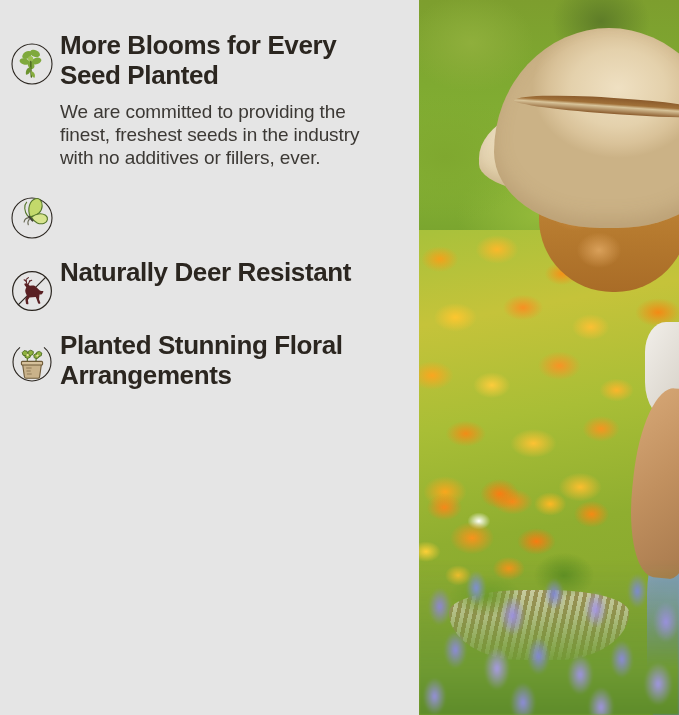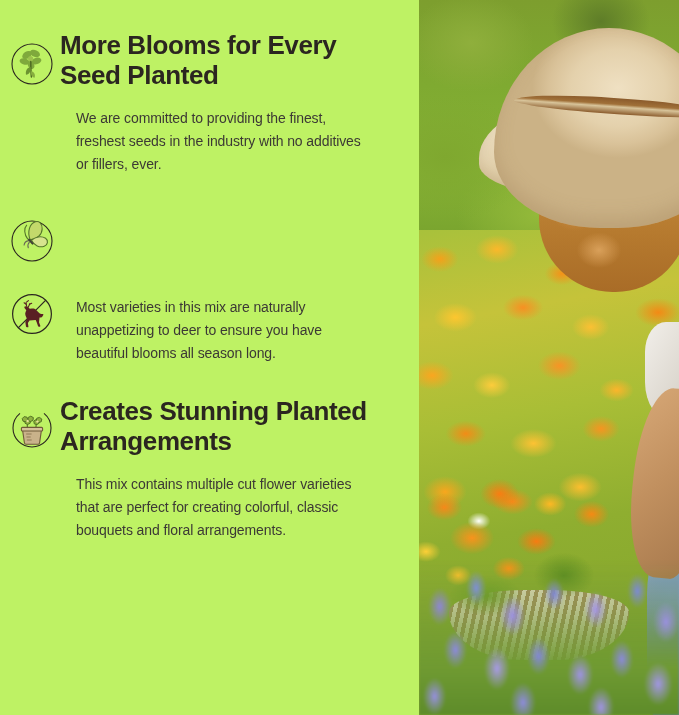--- a/index.html
+++ b/index.html
@@ -18,21 +18,21 @@
     width: 679px;
     height: 715px;
     display: flex;
     background: #FDFFE9;
   }
 
   
   .features-panel {
     width: 419px;
     height: 715px;
-    background: #bef264;
+    background: #e5e5e5;
     box-sizing: border-box;
     padding: 30px 22px 0 4px;
     display: flex;
     flex-direction: column;
   }
   .feature {
     display: flex;
     align-items: flex-start;
     margin-bottom: 15px;
   }
@@ -60,24 +60,24 @@
   }
   .feature-title {
     font-size: 26px;
     font-weight: bold;
     line-height: 1.17;
     color: #2B2620;
     letter-spacing: -0.4px;
     margin: 0 0 9px 0;
   }
   .feature-desc {
-    font-size: 14px;
+    font-size: 19px;
     line-height: 23px;
     color: #3C3935;
-    margin: 16px;
+    margin: 0;
     letter-spacing: -0.1px;
   }
 
   
   .photo-panel {
     position: relative;
     width: 260px;
     height: 715px;
     overflow: hidden;
     background: #6C9A2E;
@@ -308,21 +308,21 @@
               <path d="M18.6 16.2l-0.6-3.4"></path>
               <path d="M18.2 14.2l-2.1-1.4"></path>
               <path d="M18.5 12.2l1.9-1.6"></path>
               <path d="M20.4 16.9l1.4-3.2"></path>
               <path d="M21.5 14.2l2.2-1"></path>
             </g>
           </svg>
         </div>
       </div>
       <div class="feature-body">
-        <p class="feature-desc">Most varieties in this mix are naturally unappetizing to deer to ensure you have beautiful blooms all season long.</p>
+        <h2 class="feature-title">Naturally Deer Resistant</h2>
       </div>
     </div>
 
     <div class="feature">
       <div class="feature-icon-wrap">
         <div class="icon-circle">
           <svg viewBox="0 0 48 48" aria-hidden="true">
             <path d="M5 22a19 19 0 0 0 38 0" fill="none" stroke="#2B2620" stroke-width="1.1"></path>
             <path d="M5 22a19 19 0 0 1 7-14.6" fill="none" stroke="#2B2620" stroke-width="1.1"></path>
             <path d="M43 22a19 19 0 0 0-7-14.6" fill="none" stroke="#2B2620" stroke-width="1.1"></path>
@@ -340,22 +340,21 @@
             <rect x="13.4" y="21.4" width="21.2" height="3.6" rx="1" fill="#D6C19B" stroke="#6E5A38" stroke-width="1.1"></rect>
             <g stroke="#8B7450" stroke-width="0.9" stroke-linecap="round">
               <path d="M18.6 28h4.6"></path>
               <path d="M18.9 31h3.4"></path>
               <path d="M19.3 34h4"></path>
             </g>
           </svg>
         </div>
       </div>
       <div class="feature-body">
-        <h2 class="feature-title">Creates Stunning Planted Arrangements</h2>
-        <p class="feature-desc">This mix contains multiple cut flower varieties that are perfect for creating colorful, classic bouquets and floral arrangements.</p>
+        <h2 class="feature-title">Planted Stunning Floral Arrangements</h2>
       </div>
     </div>
 
   </div>
 
   <div class="photo-panel">
     <div class="photo-layer bg-green"></div>
     <div class="photo-layer bg-poppies"></div>
     <div class="photo-layer shirt"></div>
     <div class="photo-layer hair"></div>

